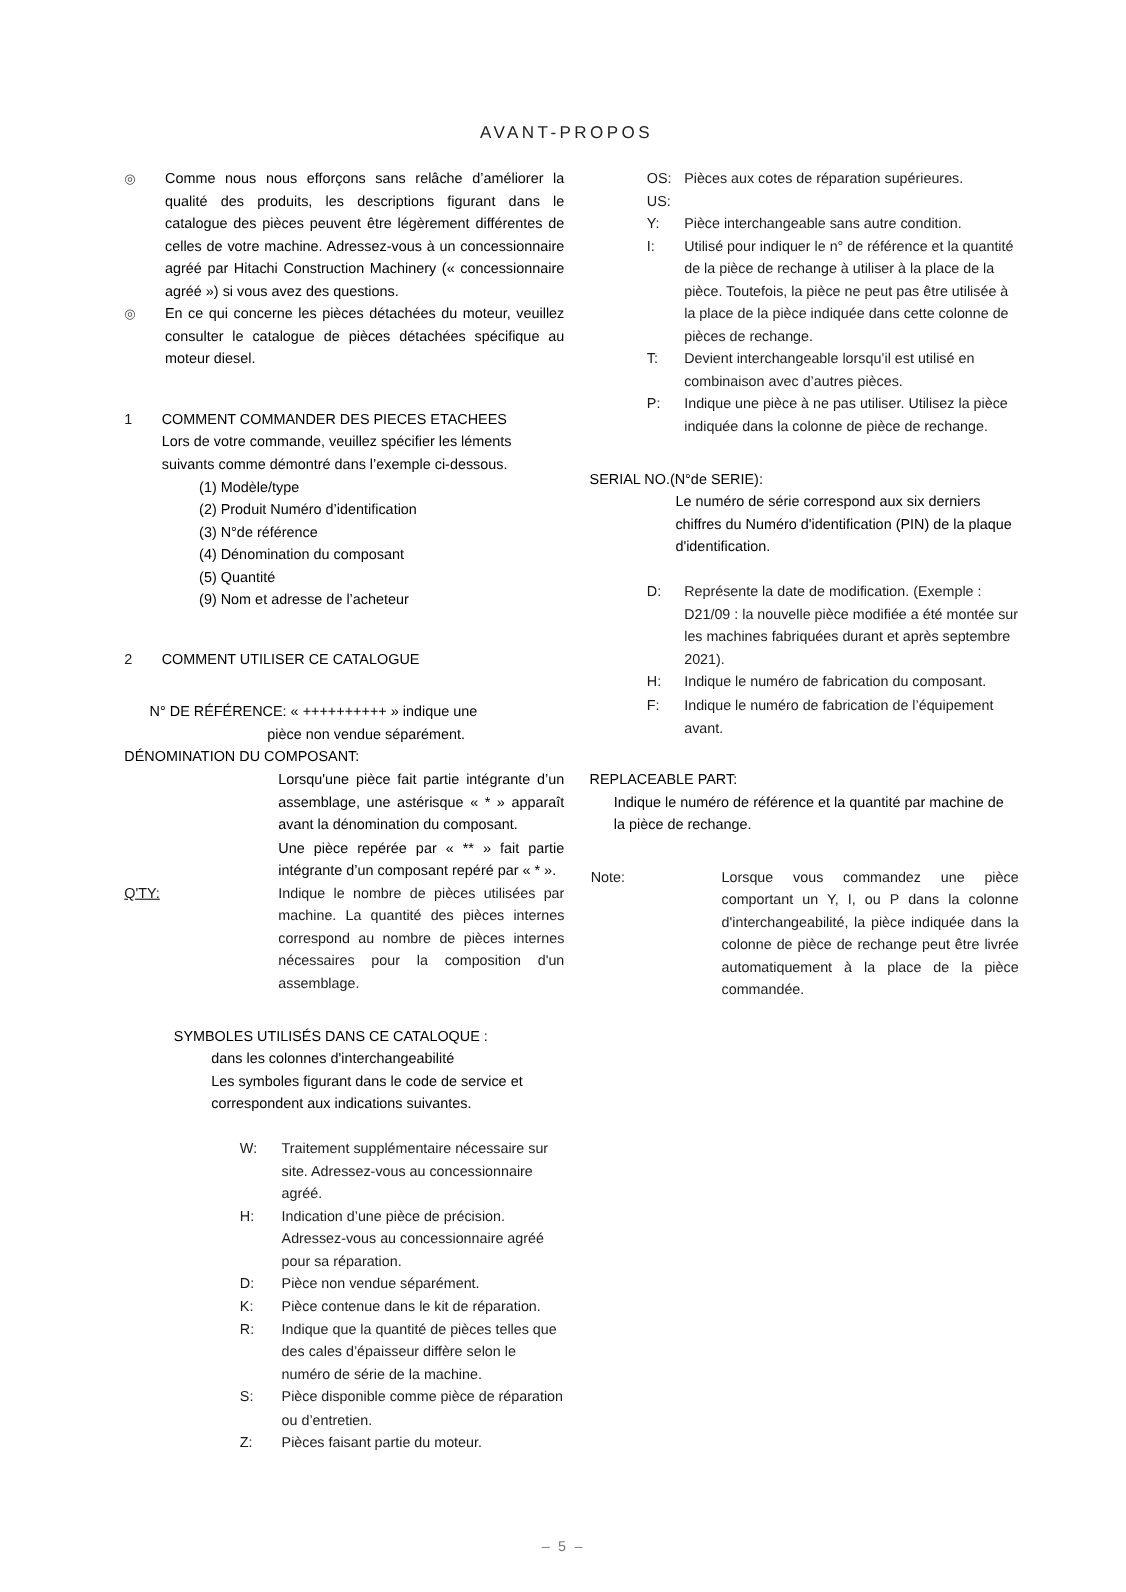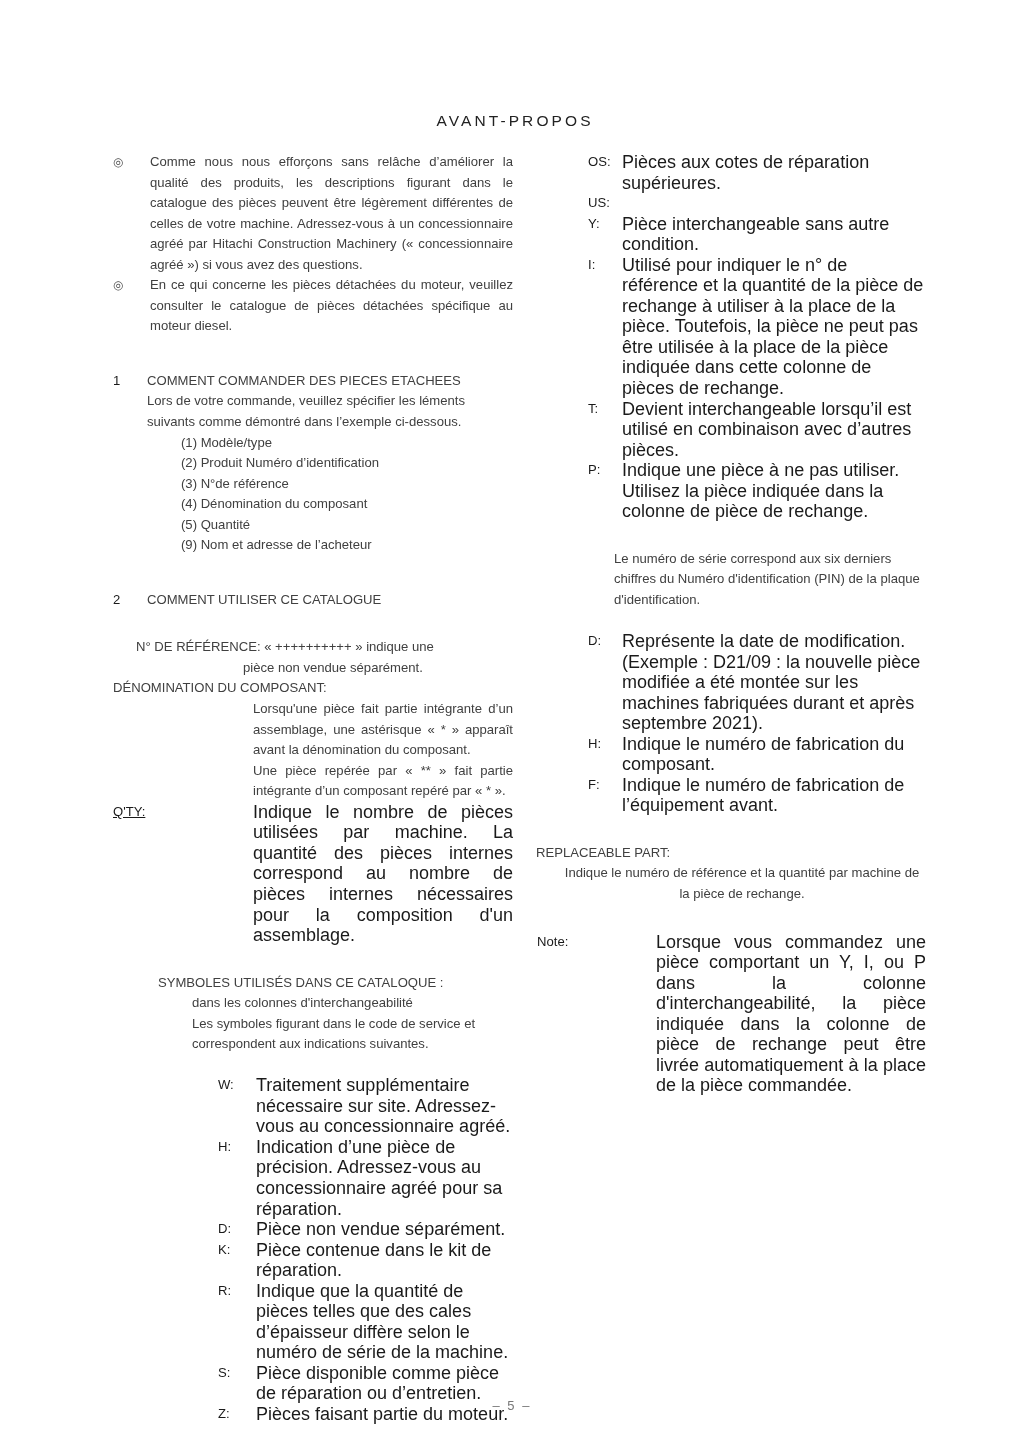--- a/index.html
+++ b/index.html
@@ -37,21 +37,21 @@
   .col-right {
     position: absolute;
     top: 152px;
     left: 536px;
     width: 390px;
   }
   .line,
   .para {
     font-size: 13.1px;
     line-height: 20.55px;
-    color: #404040;
+    color: #000000;
   }
   .just { text-align: justify; text-align-last: left; }
 
   
   .bullet-row {
     display: flex;
     align-items: flex-start;
   }
   .bullet-mark {
     width: 37px;
@@ -82,41 +82,41 @@
     display: flex;
     align-items: flex-start;
   }
   .def-label {
     flex: 0 0 auto;
     font-size: 13.1px;
     line-height: 20.55px;
   }
   .def-text {
     flex: 1 1 auto;
-    font-size: 18px;
+    font-size: 13px;
     line-height: 20.55px;
   }
 
   
   .sym-list { margin-left: 105px; }
   .sym-list .def-label { width: 38px; }
 
   
   .code-list { margin-left: 52px; }
   .code-list .def-label { width: 34px; }
 
   
   .ref-block { margin-left: 23px; }
   .ref-hang { margin-left: 107px; }
 
   .denom-hang { margin-left: 140px; }
   .qty-row .def-label { width: 140px; text-decoration: underline; }
 
   .serial-hang { margin-left: 78px; }
-  .replace-hang { margin-left: 22px; text-align: center; }
+  .replace-hang { margin-left: 22px; }
 
   .note-row { margin-left: 1px; gap: 14px; }
   .note-row .def-label { width: 105px; }
   .sp-6  { height: 20.5px; }
   .sp-8  { height: 27px; }
   .sp-10 { height: 34px; }
 
   .indent-1 { margin-left: 34px; }
   .indent-2 { margin-left: 45px; }
 
@@ -266,20 +266,21 @@
       </div>
       <div class="def-row">
         <span class="def-label">P:</span>
         <span class="def-text">Indique une pièce à ne pas utiliser. Utilisez la pièce indiquée dans la colonne de pièce de rechange.</span>
       </div>
     </div>
 
     <div class="sp-8"></div>
 
     <div>
+      <div class="line">SERIAL NO.(N°de SERIE):</div>
       <div class="para serial-hang">Le numéro de série correspond aux six derniers chiffres du Numéro d'identification (PIN) de la plaque d'identification.</div>
     </div>
 
     <div class="sp-6"></div>
 
     <div class="code-list">
       <div class="def-row">
         <span class="def-label">D:</span>
         <span class="def-text">Représente la date de modification. (Exemple : D21/09 : la nouvelle pièce modifiée a été montée sur les machines fabriquées durant et après septembre 2021).</span>
       </div>

